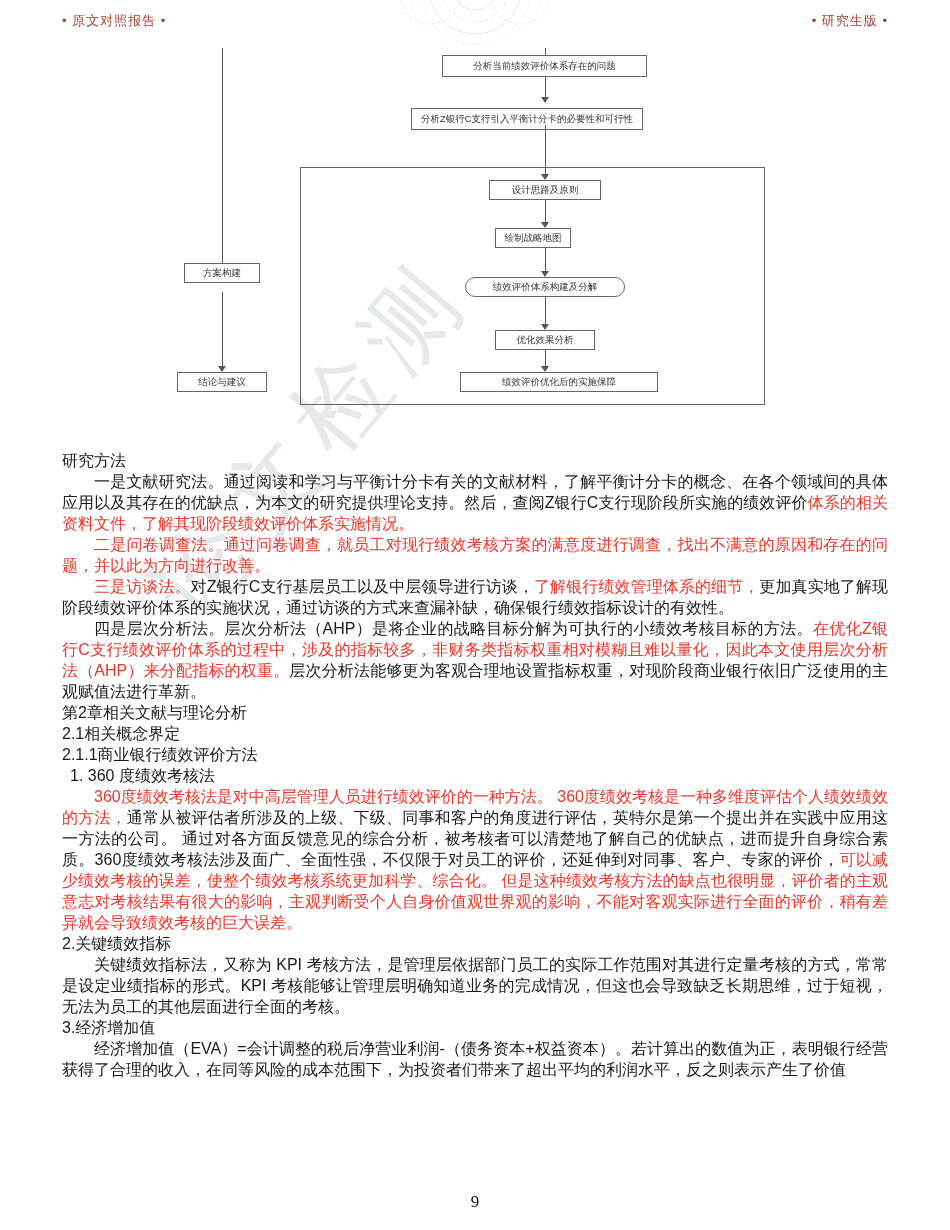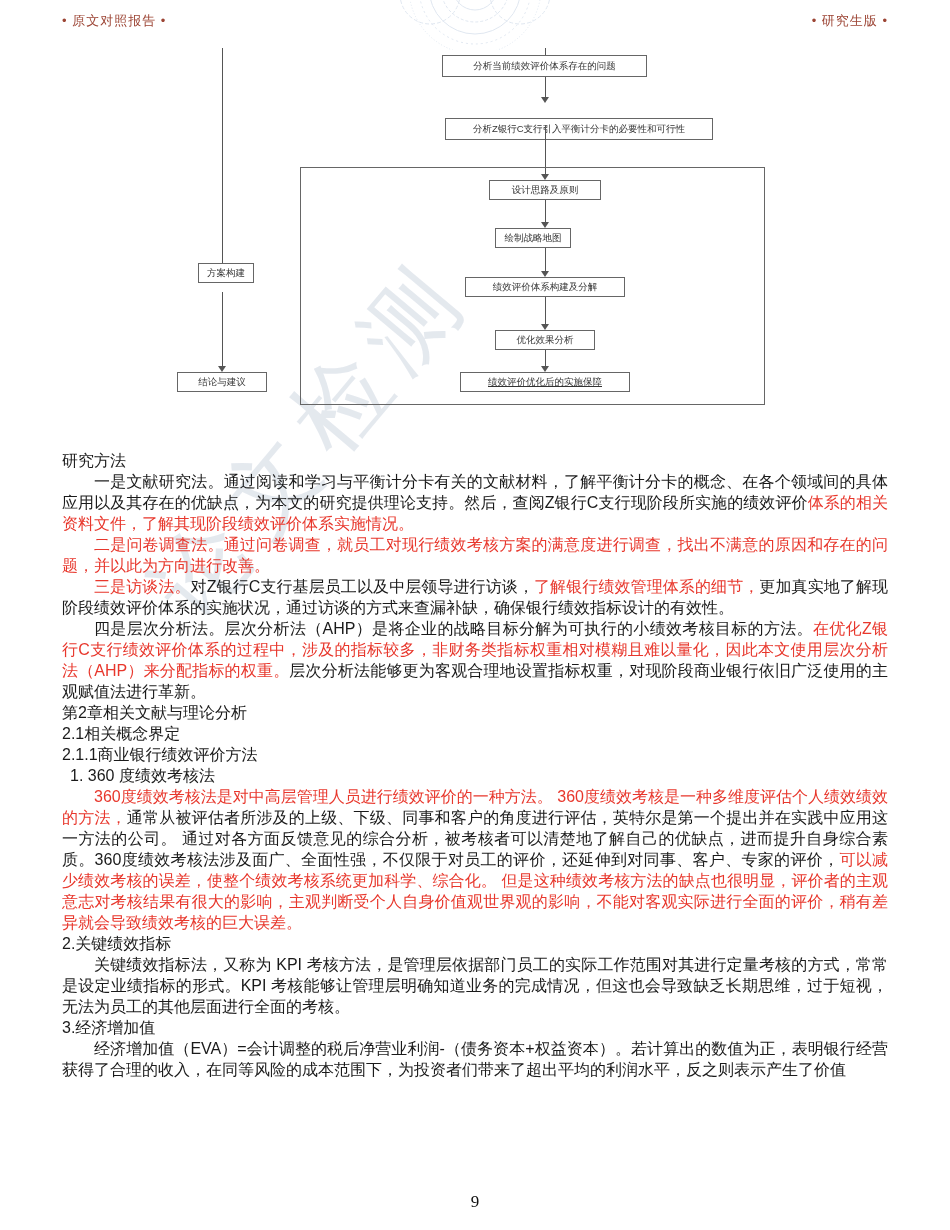--- a/index.html
+++ b/index.html
@@ -77,47 +77,47 @@
   </div>
 
   <div class="flowchart">
 
     <div class="vline" style="left:545px; top:0; height:7px;"></div>
 
     <div class="fc-box" style="left:442px; top:7px; width:205px;">分析当前绩效评价体系存在的问题</div>
     <div class="vline" style="left:545px; top:29px; height:20px;"></div>
     <div class="ahead" style="left:541px; top:49px;"></div>
 
-    <div class="fc-box" style="left:411px; top:70px; width:268px;margin-left:34px;">分析Z银行C支行引入平衡计分卡的必要性和可行性</div>
+    <div class="fc-box" style="left:411px; top:60px; width:232px;">分析Z银行C支行引入平衡计分卡的必要性和可行性</div>
     <div class="vline" style="left:545px; top:77px; height:49px;"></div>
     <div class="ahead" style="left:541px; top:126px;"></div>
 
     <div class="fc-container" style="left:300px; top:119px; width:465px; height:238px;"></div>
 
     <div class="fc-box small" style="left:489px; top:132px; width:112px;">设计思路及原则</div>
     <div class="vline" style="left:545px; top:152px; height:22px;"></div>
     <div class="ahead" style="left:541px; top:174px;"></div>
 
     <div class="fc-box small" style="left:495px; top:180px; width:76px;">绘制战略地图</div>
     <div class="vline" style="left:545px; top:200px; height:23px;"></div>
     <div class="ahead" style="left:541px; top:223px;"></div>
 
-    <div class="fc-box small" style="left:465px; top:229px; width:160px;">绩效评价体系构建及分解</div>
+    <div class="fc-box small" style="left:465px; top:229px; width:160px;border-radius:10px;">绩效评价体系构建及分解</div>
     <div class="vline" style="left:545px; top:249px; height:27px;"></div>
     <div class="ahead" style="left:541px; top:276px;"></div>
 
     <div class="fc-box small" style="left:495px; top:282px; width:100px;">优化效果分析</div>
     <div class="vline" style="left:545px; top:302px; height:16px;"></div>
     <div class="ahead" style="left:541px; top:318px;"></div>
 
-    <div class="fc-box small" style="left:460px; top:324px; width:170px;text-decoration:underline;">绩效评价优化后的实施保障</div>
+    <div class="fc-box small" style="left:460px; top:324px; width:198px;">绩效评价优化后的实施保障</div>
 
     <div class="vline" style="left:222px; top:0; height:218px;"></div>
     <div class="ahead" style="left:218px; top:218px;"></div>
-    <div class="fc-box small" style="left:184px; top:215px; width:56px;margin-left:14px;">方案构建</div>
+    <div class="fc-box small" style="left:184px; top:215px; width:76px;">方案构建</div>
     <div class="vline" style="left:222px; top:244px; height:74px;"></div>
     <div class="ahead" style="left:218px; top:318px;"></div>
     <div class="fc-box small" style="left:177px; top:324px; width:90px;">结论与建议</div>
   </div>
 
   <div class="body-text">
       <p class="heading"><span style="color: rgb(26, 26, 26);">研究方法</span></p>
       <p class="indent"><span style="color: rgb(26, 26, 26);">一是文献研究法。通过阅读和学习与平衡计分卡有关的文献材料，了解平衡计分卡的概念、在各个领域间的具体应用以及其存在的优缺点，为本文的研究提供理论支持。然后，查阅Z银行C支行现阶段所实施的绩效评价</span><span style="color: rgb(232, 55, 44);">体系的相关资料文件，了解其现阶段绩效评价体系实施情况。</span></p>
       <p class="indent"><span style="color: rgb(232, 55, 44);">二是问卷调查法。通过问卷调查，就员工对现行绩效考核方案的满意度进行调查，找出不满意的原因和存在的问题，并以此为方向进行改善。</span></p>
       <p class="indent"><span style="color: rgb(232, 55, 44);">三是访谈法。</span><span style="color: rgb(26, 26, 26);">对Z银行C支行基层员工以及中层领导进行访谈，</span><span style="color: rgb(232, 55, 44);">了解银行绩效管理体系的细节，</span><span style="color: rgb(26, 26, 26);">更加真实地了解现阶段绩效评价体系的实施状况，通过访谈的方式来查漏补缺，确保银行绩效指标设计的有效性。</span></p>

